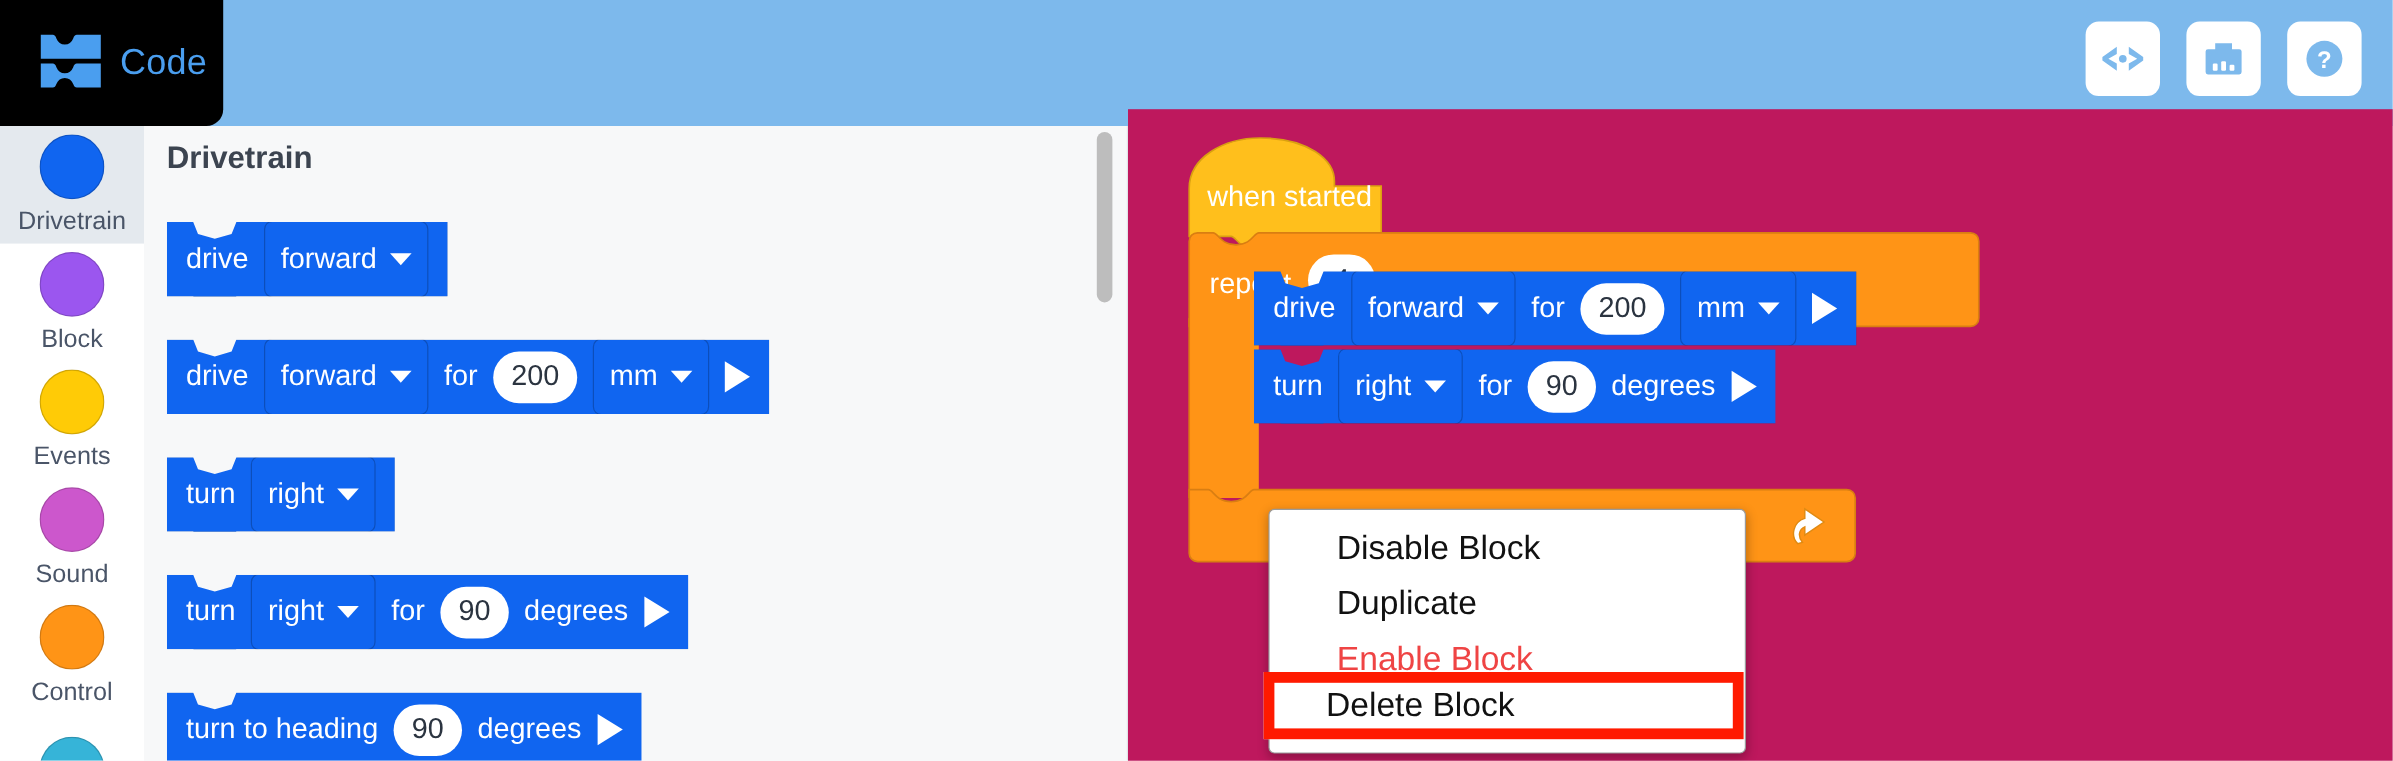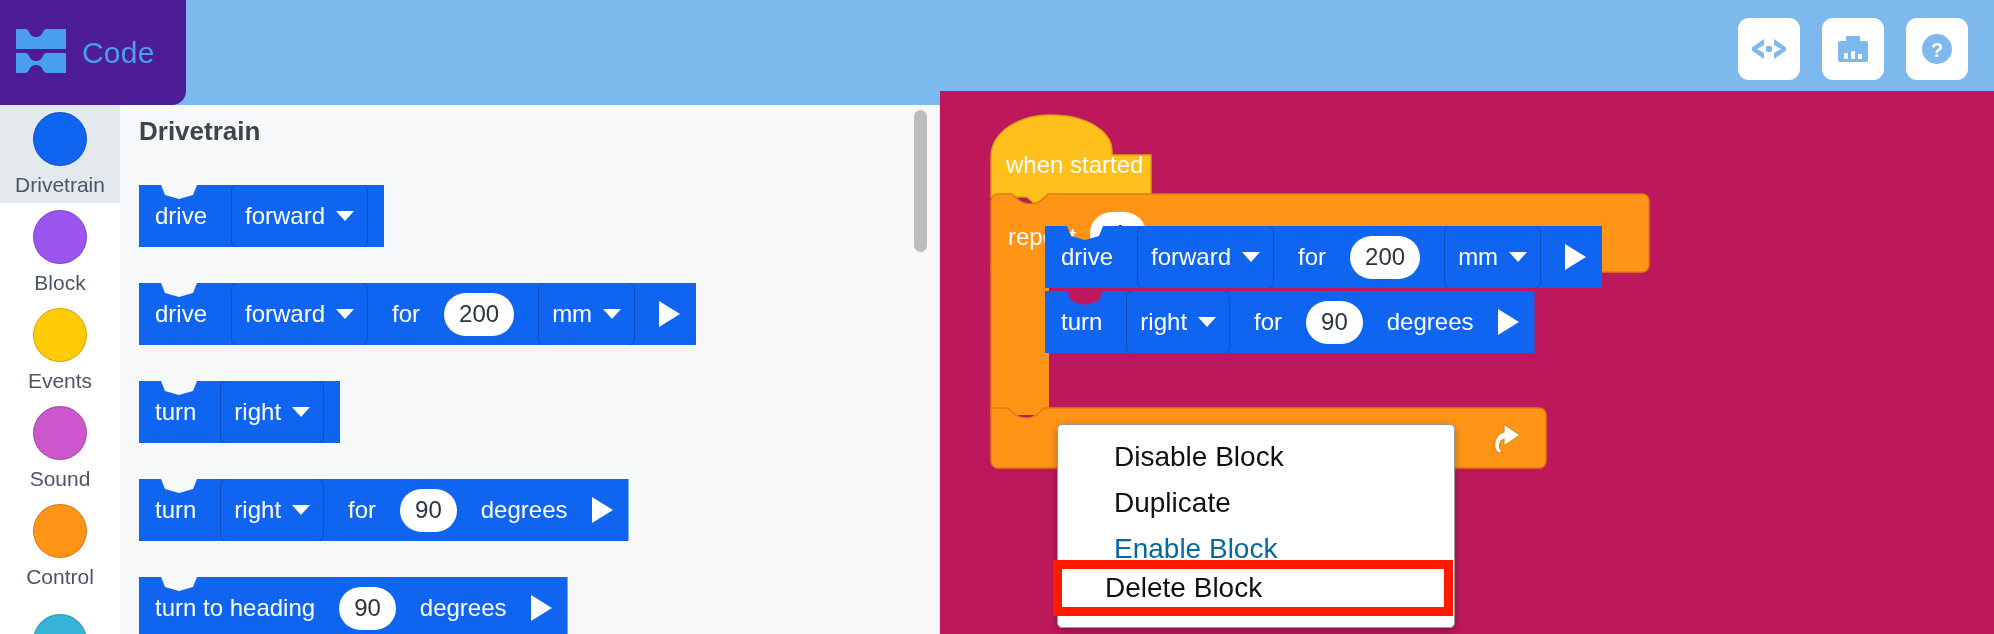--- a/index.html
+++ b/index.html
@@ -11,22 +11,22 @@
   }
   #root { position:relative; width:1994px; height:634px; overflow:hidden; }
 
   
   .header {
     position:absolute; left:0; top:0; width:1994px; height:105px;
     background:#7DB9EC;
   }
   .logo-tab {
     position:absolute; left:0; top:0; width:186px; height:105px;
-    background:#4c1d95; border-radius:0 0 14px 0;
-    display:flex; align-items:center; padding-left:12px; gap:12px;
+    background:#000000; border-radius:0 0 14px 0;
+    display:flex; align-items:center; padding-left:30px; gap:12px;
   }
   .logo-mark { width:58px; height:56px; position:relative; flex:0 0 auto; }
   .logo-mark svg { display:block; }
   .logo-text { font-size:30px; color:#4A9EEF; letter-spacing:.2px; }
 
   .header-actions {
     position:absolute; right:26px; top:18px;
     display:flex; gap:22px; align-items:center;
   }
   .hbtn {
@@ -85,21 +85,21 @@
   .workspace {
     position:absolute; left:940px; top:91px; width:1054px; height:599px;
     background:#be185d; overflow:hidden;
   }
 
   
   .blk {
     position:absolute;
     display:flex; align-items:center;
     color:#fff; font-size:24px;
-    padding:0 16px; gap:24px;
+    padding:0 16px; gap:13px;
     cursor:pointer;
     filter:drop-shadow(0 0 0.6px rgba(0,0,0,.45));
   }
   .blk .txt { white-space:nowrap; }
   .dd {
     display:inline-flex; align-items:center; gap:11px;
     border:1.4px solid rgba(0,0,0,.22); border-radius:7px;
     padding:17px 13px; font-size:24px; color:#fff; white-space:nowrap;
     cursor:pointer;
   }
@@ -135,21 +135,21 @@
     background:#FFFFFF; border:1px solid #9A9A9A;
     border-radius:5px;
     box-shadow:0 3px 9px rgba(0,0,0,.28);
     z-index:50; overflow:hidden;
     padding:9px 0;
   }
   .ctxitem {
     height:46px; display:flex; align-items:center;
     padding-left:56px; font-size:28px; color:#111; cursor:pointer;
   }
-  .ctxitem.disabled { color:#0369a1; cursor:default;text-align:right; }
+  .ctxitem.disabled { color:#ef4444; cursor:default;text-align:right; }
   .redbox {
     position:absolute; left:1053px; top:560px; width:400px; height:56px;
     border:9px solid #FF1A00; background:#FFFFFF; z-index:60;
     display:flex; align-items:center; padding-left:43px;
     font-size:28px; color:#111; cursor:pointer;
   }
 </style>
 </head>
 <body>
 

